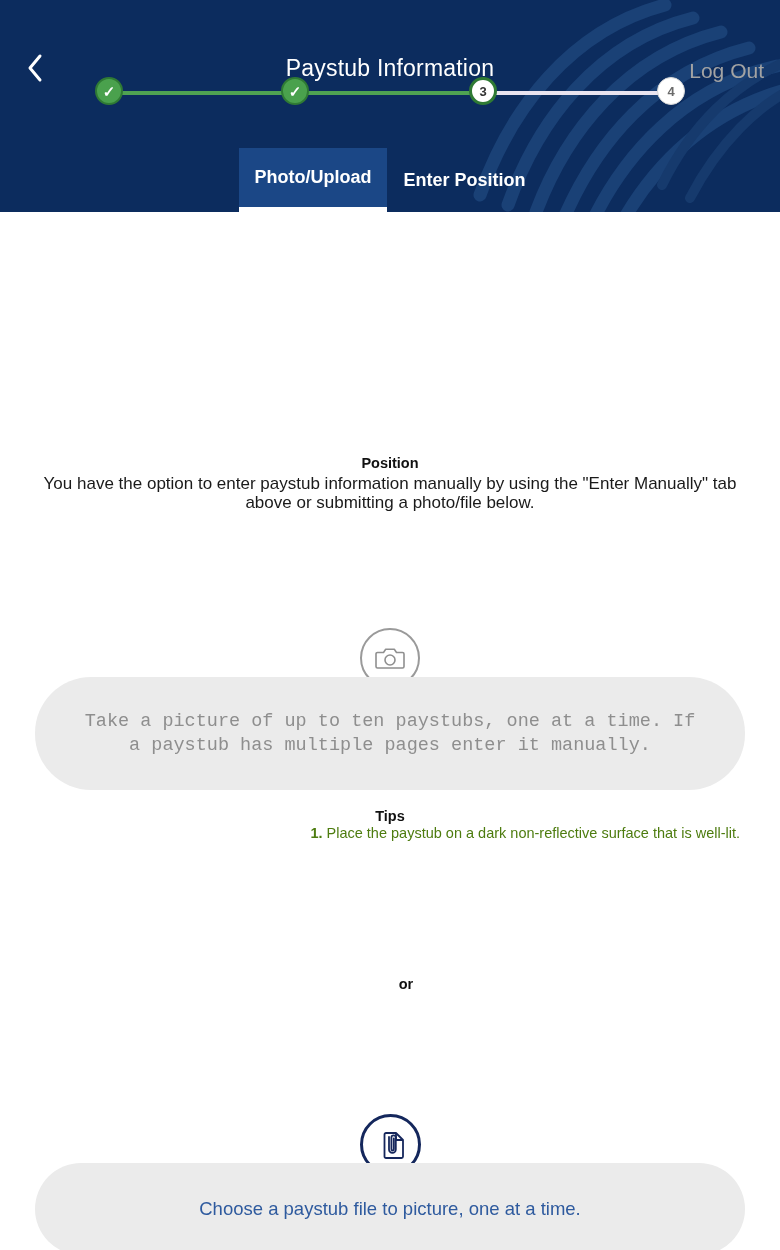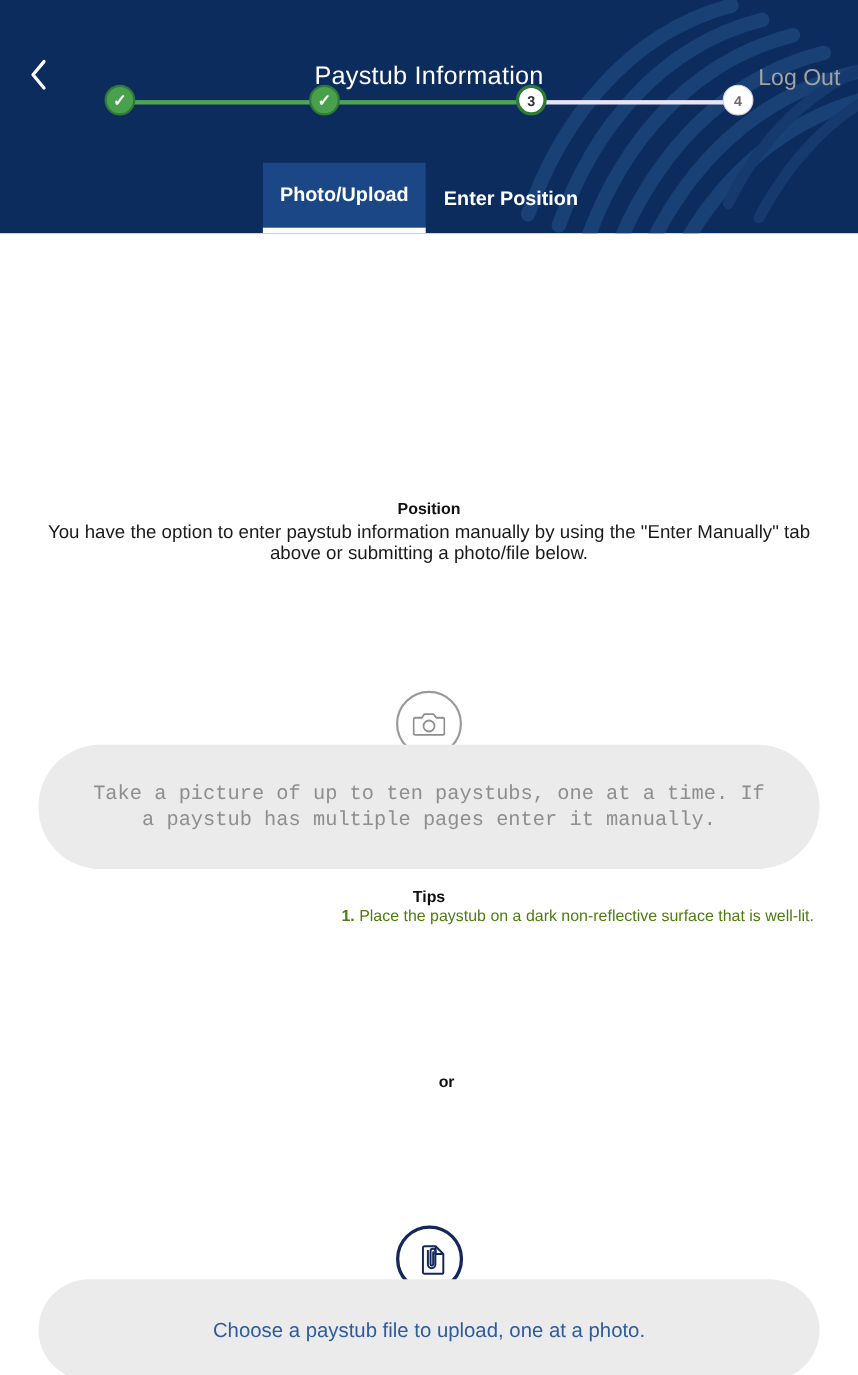--- a/index.html
+++ b/index.html
@@ -369,16 +369,16 @@
     <div class="icon-circle-navy">
       <svg width="30" height="32" viewBox="0 0 30 32" xmlns="http://www.w3.org/2000/svg">
         <path d="M10 4 h10 l7 7 v16.5 a1.5 1.5 0 0 1 -1.5 1.5 h-15.5 a1.5 1.5 0 0 1 -1.5 -1.5 v-22 a1.5 1.5 0 0 1 1.5 -1.5 z" fill="none" stroke="#16275c" stroke-width="1.8" stroke-linejoin="round"></path>
         <path d="M20 4 v7 h7" fill="none" stroke="#16275c" stroke-width="1.8" stroke-linejoin="round"></path>
         <path d="M13 8 v12.5 a3.4 3.4 0 0 0 6.8 0 v-12 a2.2 2.2 0 0 0 -4.4 0 v11.8 a1.2 1.2 0 0 0 2.4 0 v-10.8" fill="none" stroke="#16275c" stroke-width="1.8" stroke-linecap="round"></path>
       </svg>
     </div>
   </div>
 
   <div class="file-dropzone">
-    <div class="file-dropzone-text">Choose a paystub file to upload, one at a photo.</div>
+    <div class="file-dropzone-text">Choose a paystub file to picture, one at a time.</div>
   </div>
 
 </div>
 
 </body></html>

